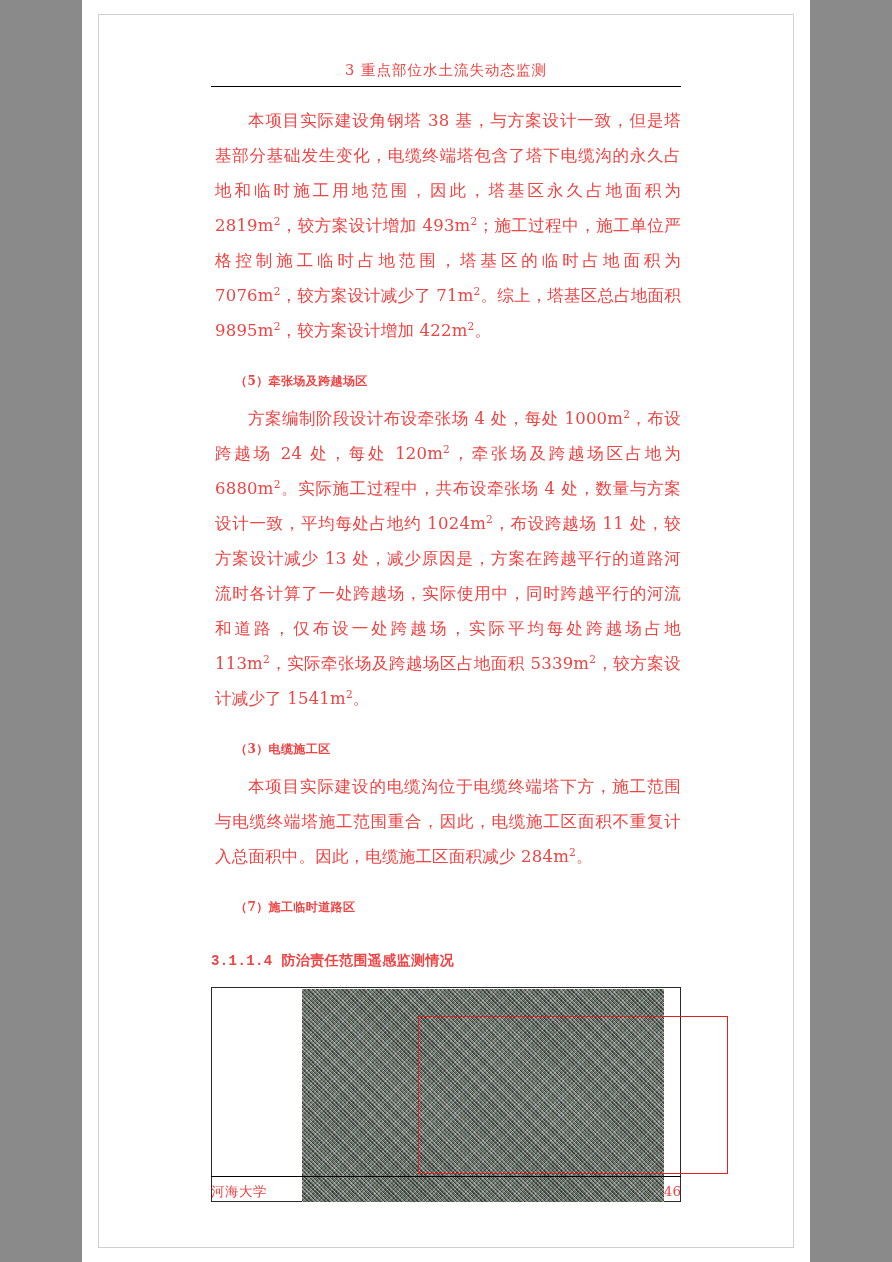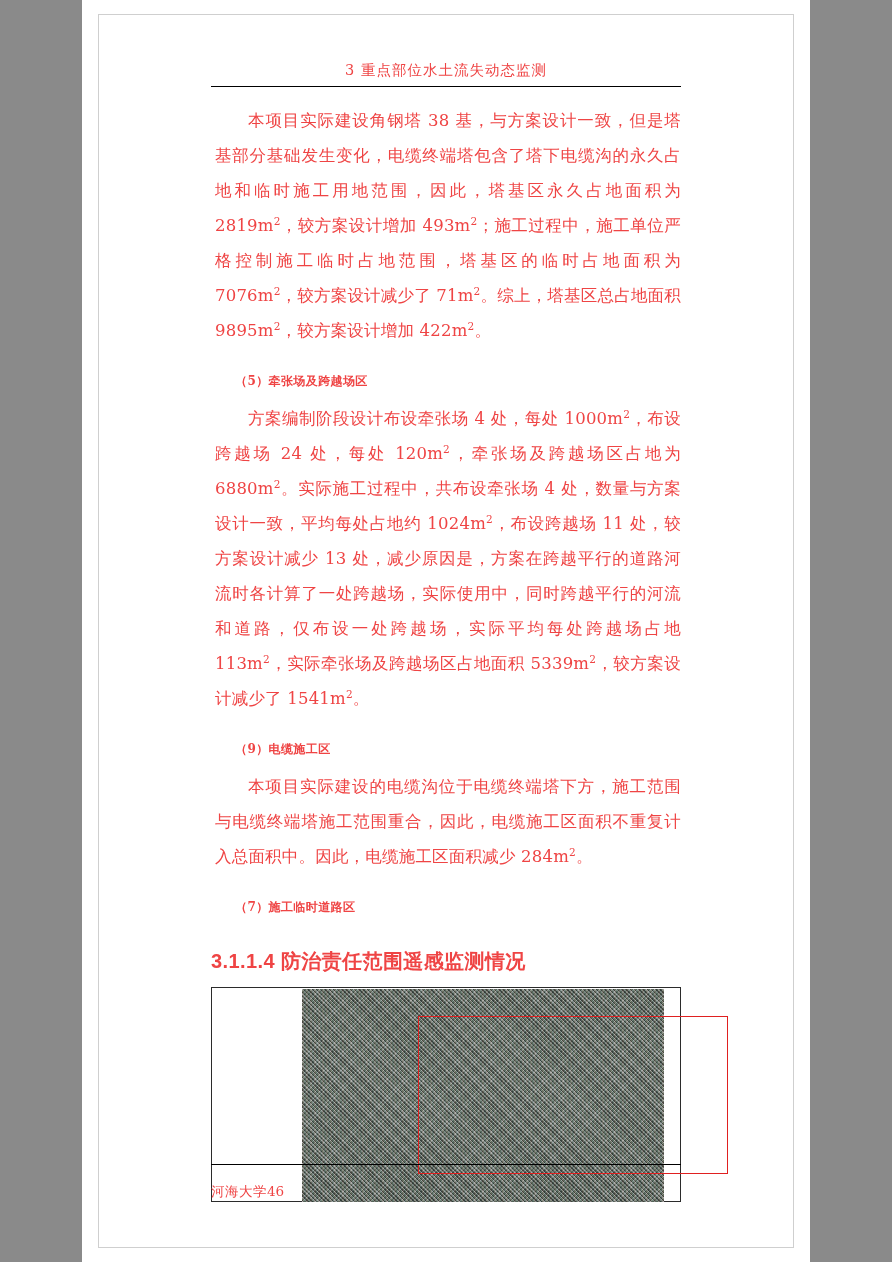--- a/index.html
+++ b/index.html
@@ -56,25 +56,25 @@
   p.heading-sub {
     margin: 16px 0 2px 0;
     font-size: 12px;
     line-height: 35px;
     text-indent: 2em;
     font-weight: bold;
     letter-spacing: 0.4px;
   }
   h4.section-heading {
     margin: 22px 0 10px 0;
-    font-size: 20px;
+    font-size: 14px;
     line-height: 28px;
     font-weight: bold;
     letter-spacing: 0.4px;
-    font-family: Liberation Sans, sans-serif;
+    font-family: Liberation Mono, monospace;
   }
   sup {
     font-size: 64%;
     vertical-align: super;
     line-height: 0;
   }
   .figure-wrap {
     margin-top: 12px;
     display: flex;
     justify-content: center;
@@ -108,22 +108,23 @@
     height: 158px;
     border: 1.6px solid #e02020;
     box-sizing: border-box;
   }
   .footer {
     position: absolute;
     left: 112px;
     right: 112px;
     bottom: 46px;
     border-top: 1.2px solid #000;
-    padding-top: 18px;
+    padding-top: 6px;
     display: flex;
+    justify-content: space-between;
     align-items: baseline;
     font-size: 13.5px;
     font-family: "DejaVu Sans", "Liberation Sans", sans-serif;
     margin-top: 8px;
   }
   .footer-left { letter-spacing: 0.5px; }
   .footer-right { font-family: "DejaVu Serif", "Liberation Serif", serif; }
 </style>
 </head>
 <body>
@@ -135,21 +136,21 @@
 
       <div class="header">3 重点部位水土流失动态监测</div>
 
       <div class="body-block">
         <p class="para"><span>本项目实际建设角钢塔 38 基，与方案设计一致，但是塔基部分基础发生变化，电缆终端塔包含了塔下电缆沟的永久占地和临时施工用地范围，因此，塔基区永久占地面积为 2819m<sup>2</sup>，较方案设计增加 493m<sup>2</sup>；施工过程中，施工单位严格控制施工临时占地范围，塔基区的临时占地面积为 7076m<sup>2</sup>，较方案设计减少了 71m<sup>2</sup>。综上，塔基区总占地面积 9895m<sup>2</sup>，较方案设计增加 422m<sup>2</sup>。</span></p>
 
         <p class="heading-sub"><span>（5）牵张场及跨越场区</span></p>
 
         <p class="para"><span>方案编制阶段设计布设牵张场 4 处，每处 1000m<sup>2</sup>，布设跨越场 24 处，每处 120m<sup>2</sup>，牵张场及跨越场区占地为 6880m<sup>2</sup>。实际施工过程中，共布设牵张场 4 处，数量与方案设计一致，平均每处占地约 1024m<sup>2</sup>，布设跨越场 11 处，较方案设计减少 13 处，减少原因是，方案在跨越平行的道路河流时各计算了一处跨越场，实际使用中，同时跨越平行的河流和道路，仅布设一处跨越场，实际平均每处跨越场占地 113m<sup>2</sup>，实际牵张场及跨越场区占地面积 5339m<sup>2</sup>，较方案设计减少了 1541m<sup>2</sup>。</span></p>
 
-        <p class="heading-sub"><span>（9）电缆施工区</span></p>
+        <p class="heading-sub"><span>（3）电缆施工区</span></p>
 
         <p class="para"><span>本项目实际建设的电缆沟位于电缆终端塔下方，施工范围与电缆终端塔施工范围重合，因此，电缆施工区面积不重复计入总面积中。因此，电缆施工区面积减少 284m<sup>2</sup>。</span></p>
 
         <p class="heading-sub"><span>（7）施工临时道路区</span></p>
 
       </div>
 
       <h4 class="section-heading">3.1.1.4 防治责任范围遥感监测情况</h4>
 
       <div class="figure-wrap">

